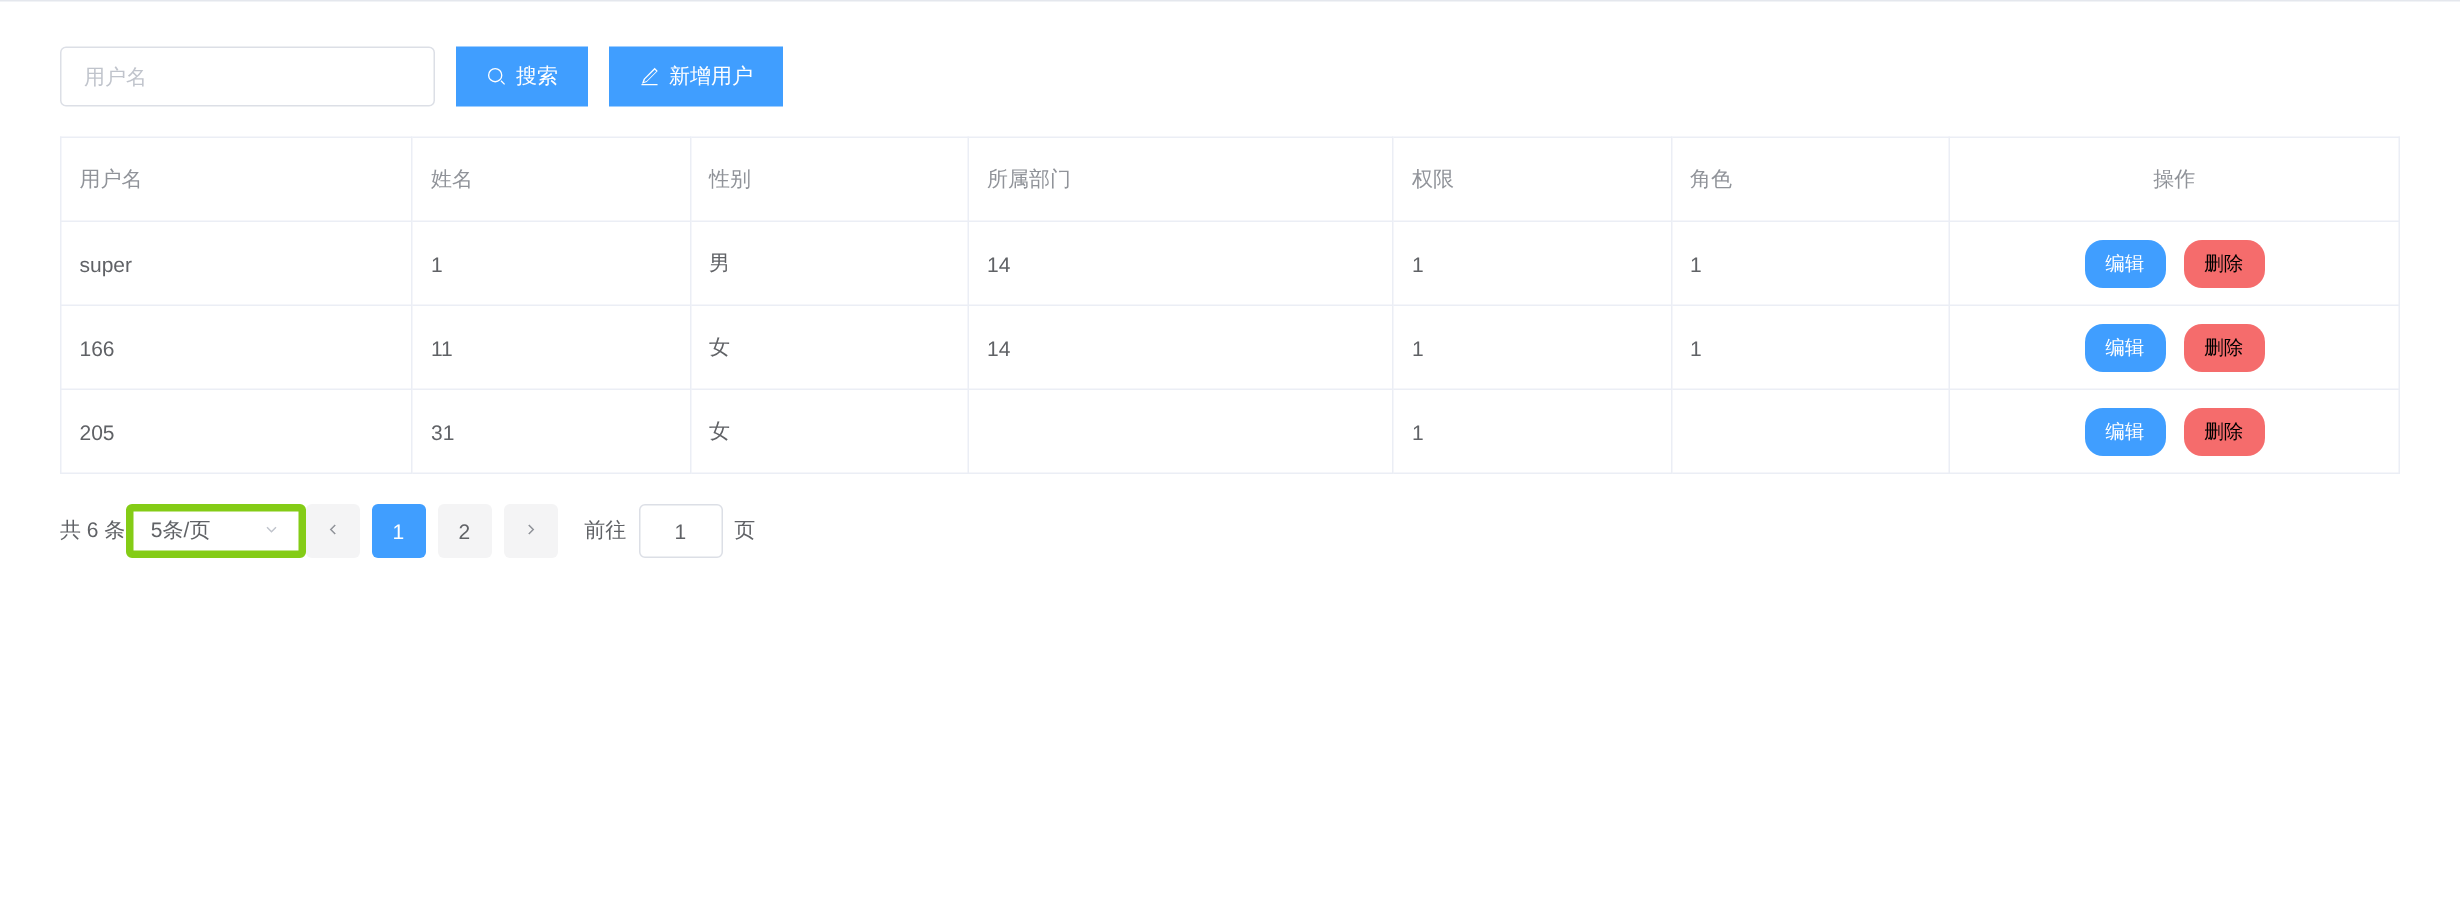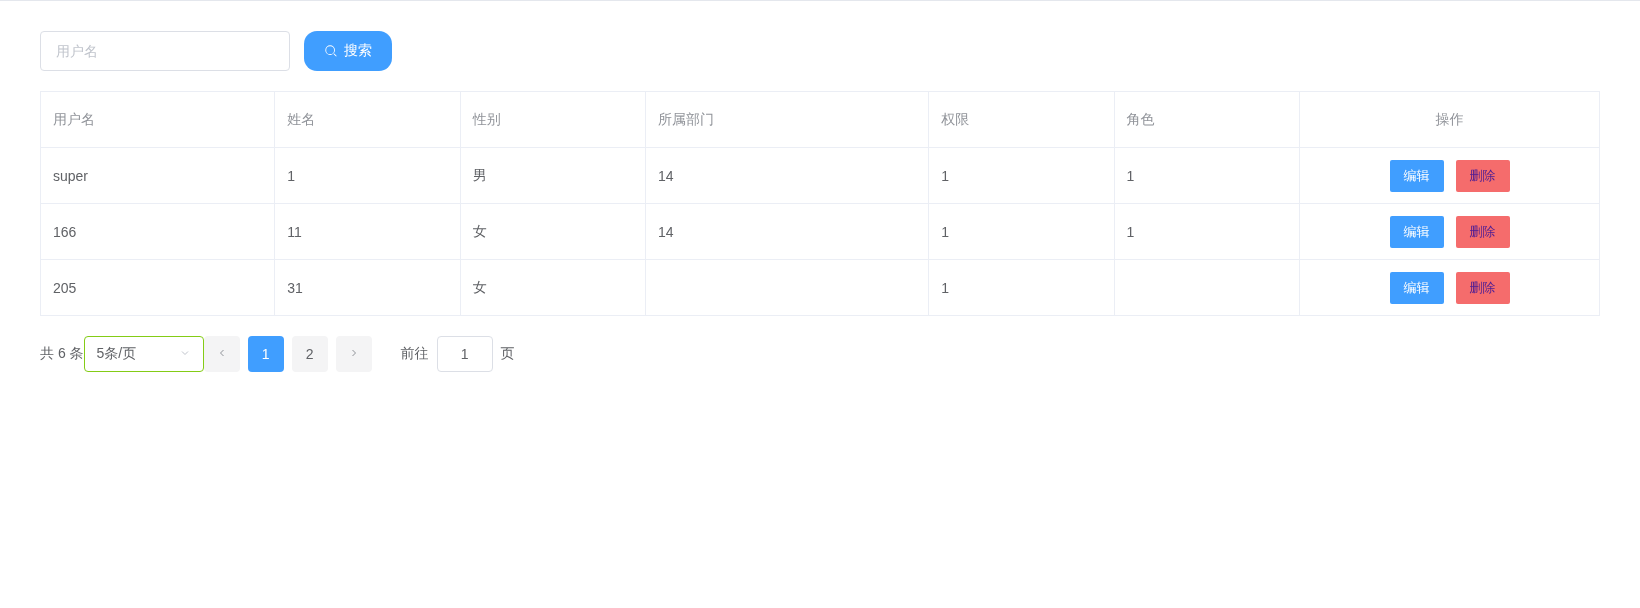--- a/index.html
+++ b/index.html
@@ -34,33 +34,33 @@
     color: #606266;
   }
   .input::placeholder { color: #c0c4cc; }
   .btn {
     display: inline-flex;
     align-items: center;
     justify-content: center;
     height: 40px;
     padding: 0 20px;
     border: none;
-    border-radius: 13px;
+    border-radius: 0;
     font-size: 14px;
     cursor: pointer;
     gap: 6px;
     white-space: nowrap;
   }
   .btn-primary { background: #409eff; color: #fff; }
-  .btn-danger { background: #f56c6c; color: #4c1d95; }
+  .btn-danger { background: #f56c6c; color: #000000; }
   .btn-small {
     height: 32px;
     padding: 0 14px;
     font-size: 13px;
-    border-radius: 2px;
+    border-radius: 12px;
   }
   .icon { display: inline-flex; }
   .icon svg { width: 14px; height: 14px; fill: currentColor; }
   table {
     width: 100%;
     border-collapse: collapse;
     border: 1px solid #ebeef5;
   }
   th, td {
     border: 1px solid #ebeef5;
@@ -85,21 +85,21 @@
     display: flex;
     align-items: center;
     margin-top: 20px;
     color: #606266;
     font-size: 14px;
   }
   .select {
     display: inline-flex;
     align-items: center;
     justify-content: space-between;
-    border: 1px solid #84cc16;
+    border: 5px solid #84cc16;
     border-radius: 4px;
     height: 36px;
     padding: 0 12px;
     min-width: 120px;
     gap: 18px;
     cursor: pointer;
   }
   .select .chev { color: #c0c4cc; }
   .page-btn {
     width: 36px;
@@ -114,21 +114,21 @@
     cursor: pointer;
     font-size: 14px;
     font-weight: 500;
   }
   .page-btn.active { background: #409eff; color: #fff; }
   .page-btn .arrow { color: #909399; }
   .goto {
     display: inline-flex;
     align-items: center;
     gap: 8px;
-    margin-left: 29px;
+    margin-left: 18px;
   }
   .goto-input {
     width: 56px;
     height: 36px;
     border: 1px solid #dcdfe6;
     border-radius: 4px;
     text-align: center;
     font-size: 14px;
     color: #606266;
   }
@@ -141,20 +141,28 @@
 
   <div class="toolbar">
     <input class="input" type="text" placeholder="用户名" style="">
     <button class="btn btn-primary">
       <span class="icon">
         <svg viewBox="0 0 1024 1024">
             <path d="M448 96a352 352 0 1 1 0 704 352 352 0 0 1 0-704zm0 64a288 288 0 1 0 0 576 288 288 0 0 0 0-576zm308 538l174 174-46 46-174-174 46-46z"></path>
           </svg>
       </span>
       <span>搜索</span>
+    </button>
+    <button class="btn btn-primary">
+      <span class="icon">
+        <svg viewBox="0 0 1024 1024">
+            <path d="M764 180l80 80-472 472-124 44 44-124 472-472zm0-90L226 628l-82 232 232-82L914 240l-150-150zM120 872h784v64H120z"></path>
+          </svg>
+      </span>
+      <span>新增用户</span>
     </button>
   </div>
 
   <table>
     <thead>
       <tr>
         <th>用户名</th>
         <th>姓名</th>
         <th>性别</th>
         <th>所属部门</th>

